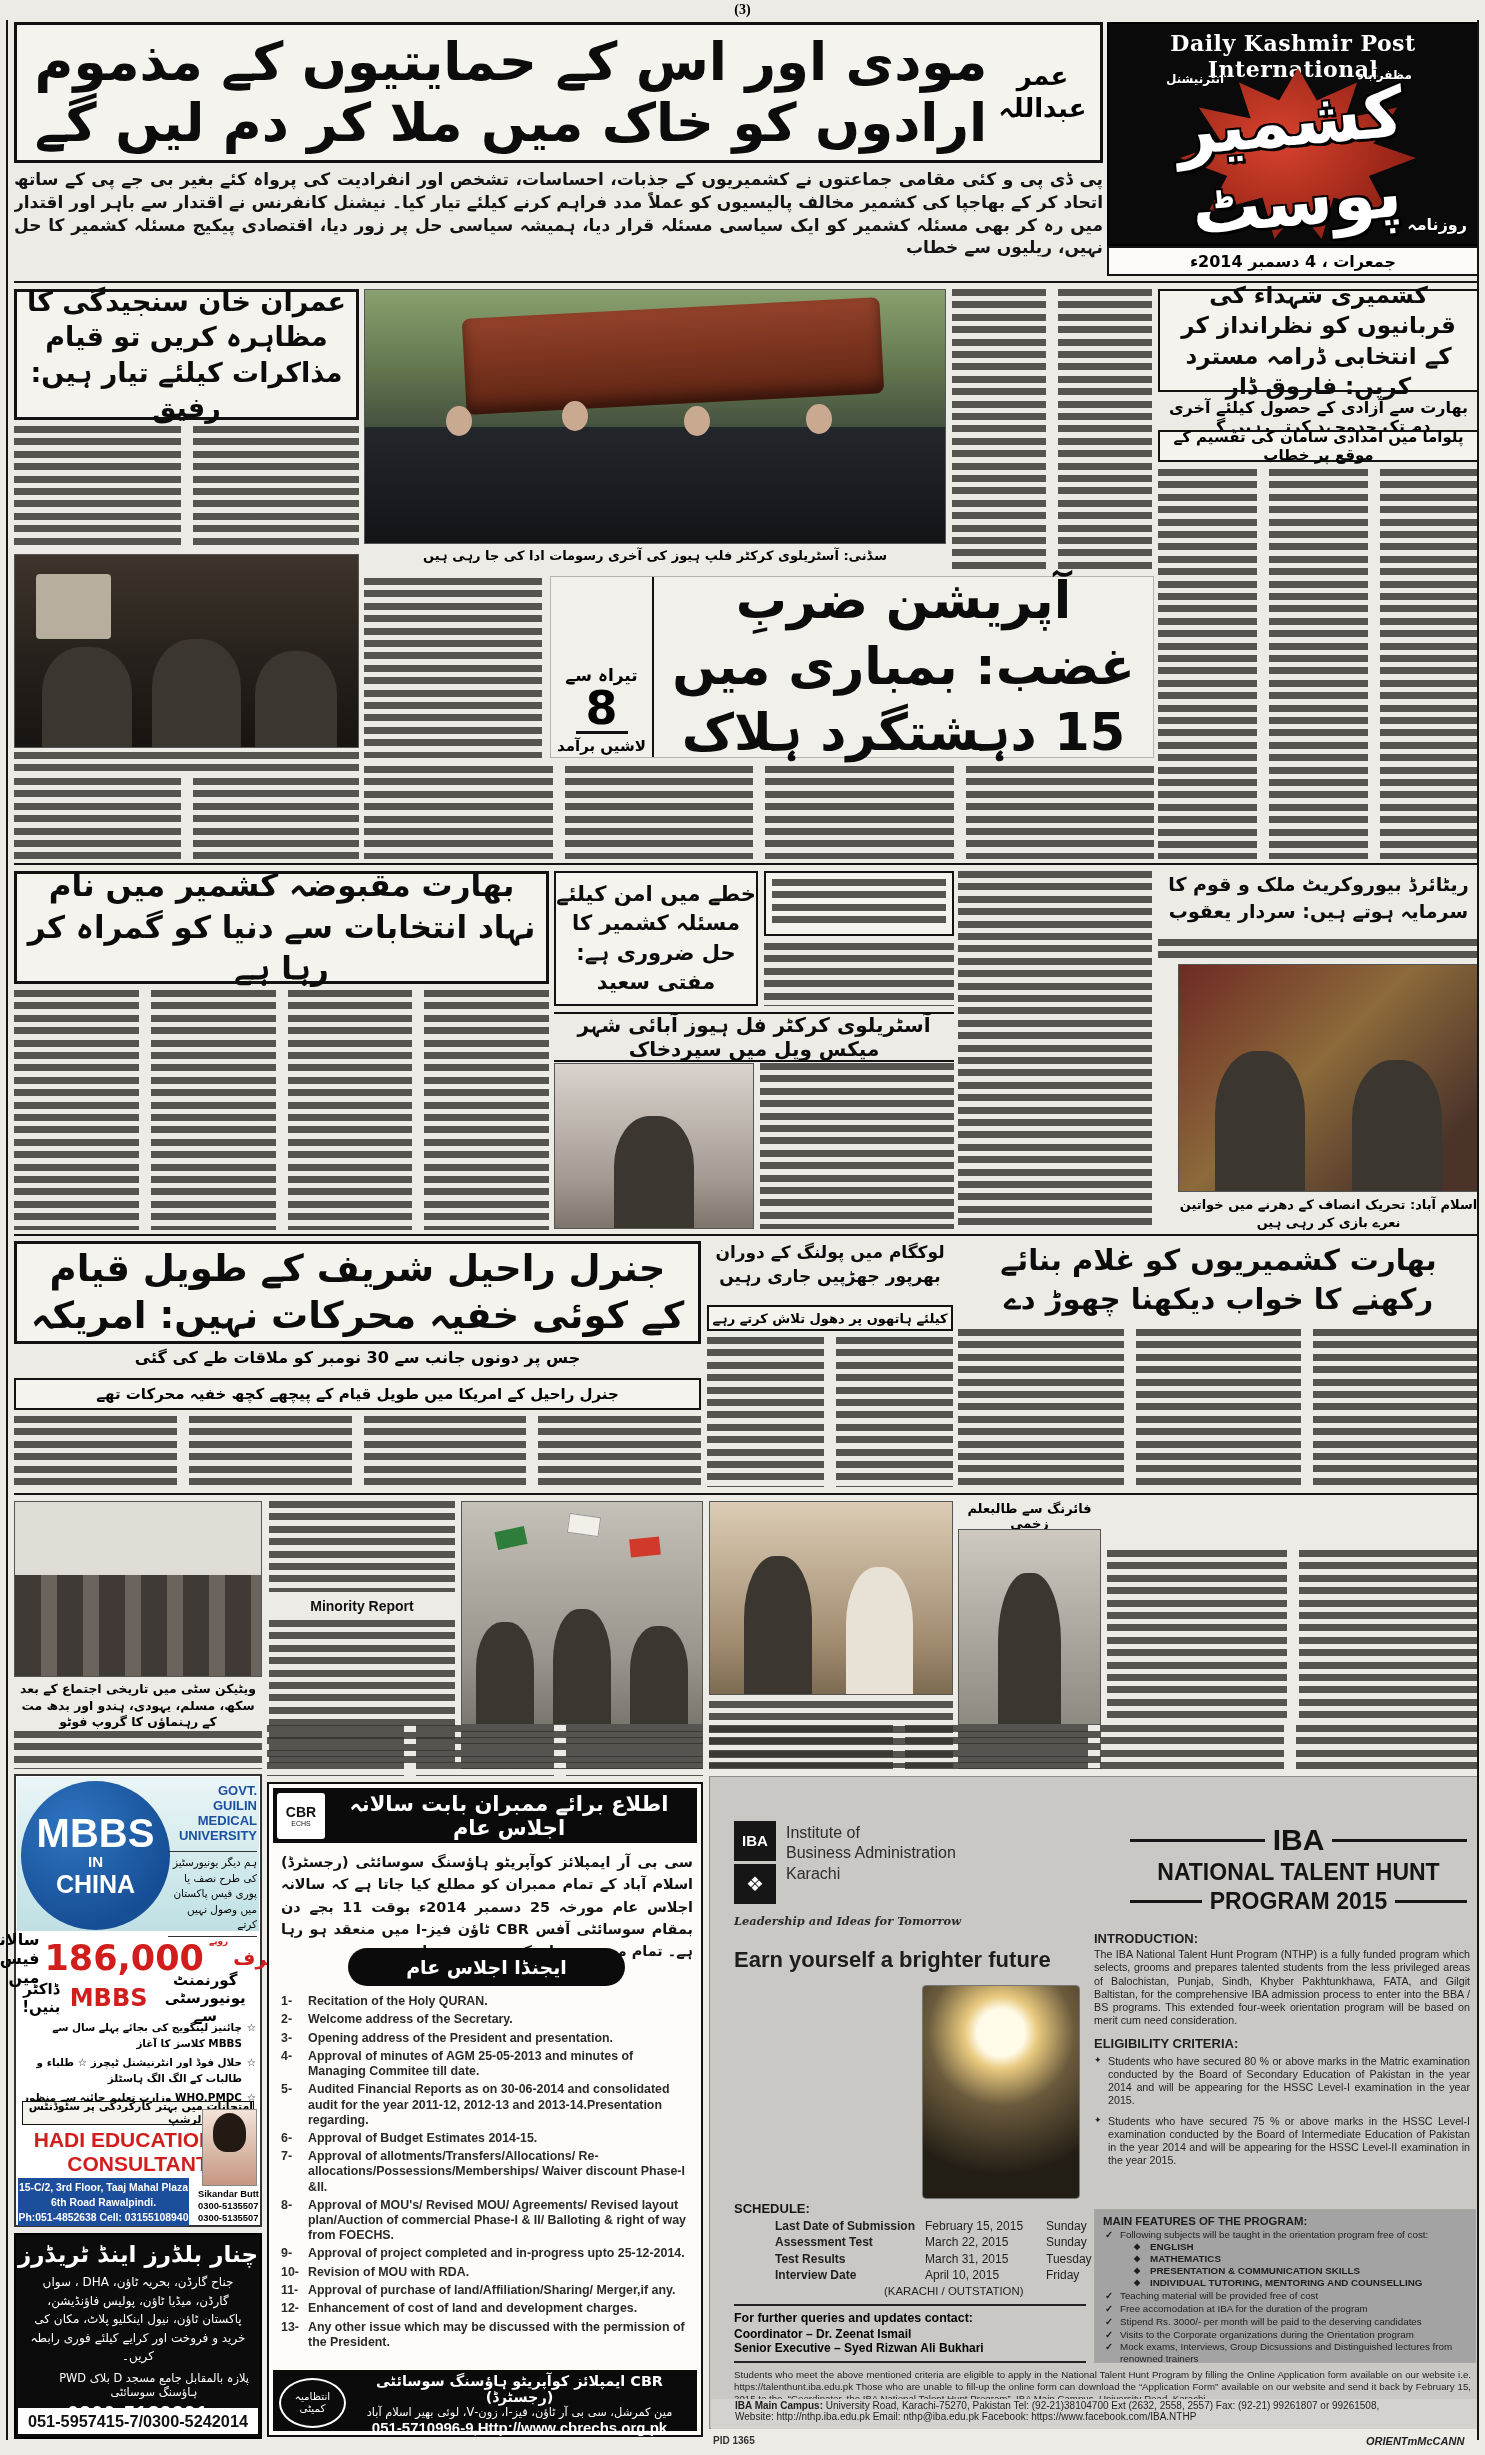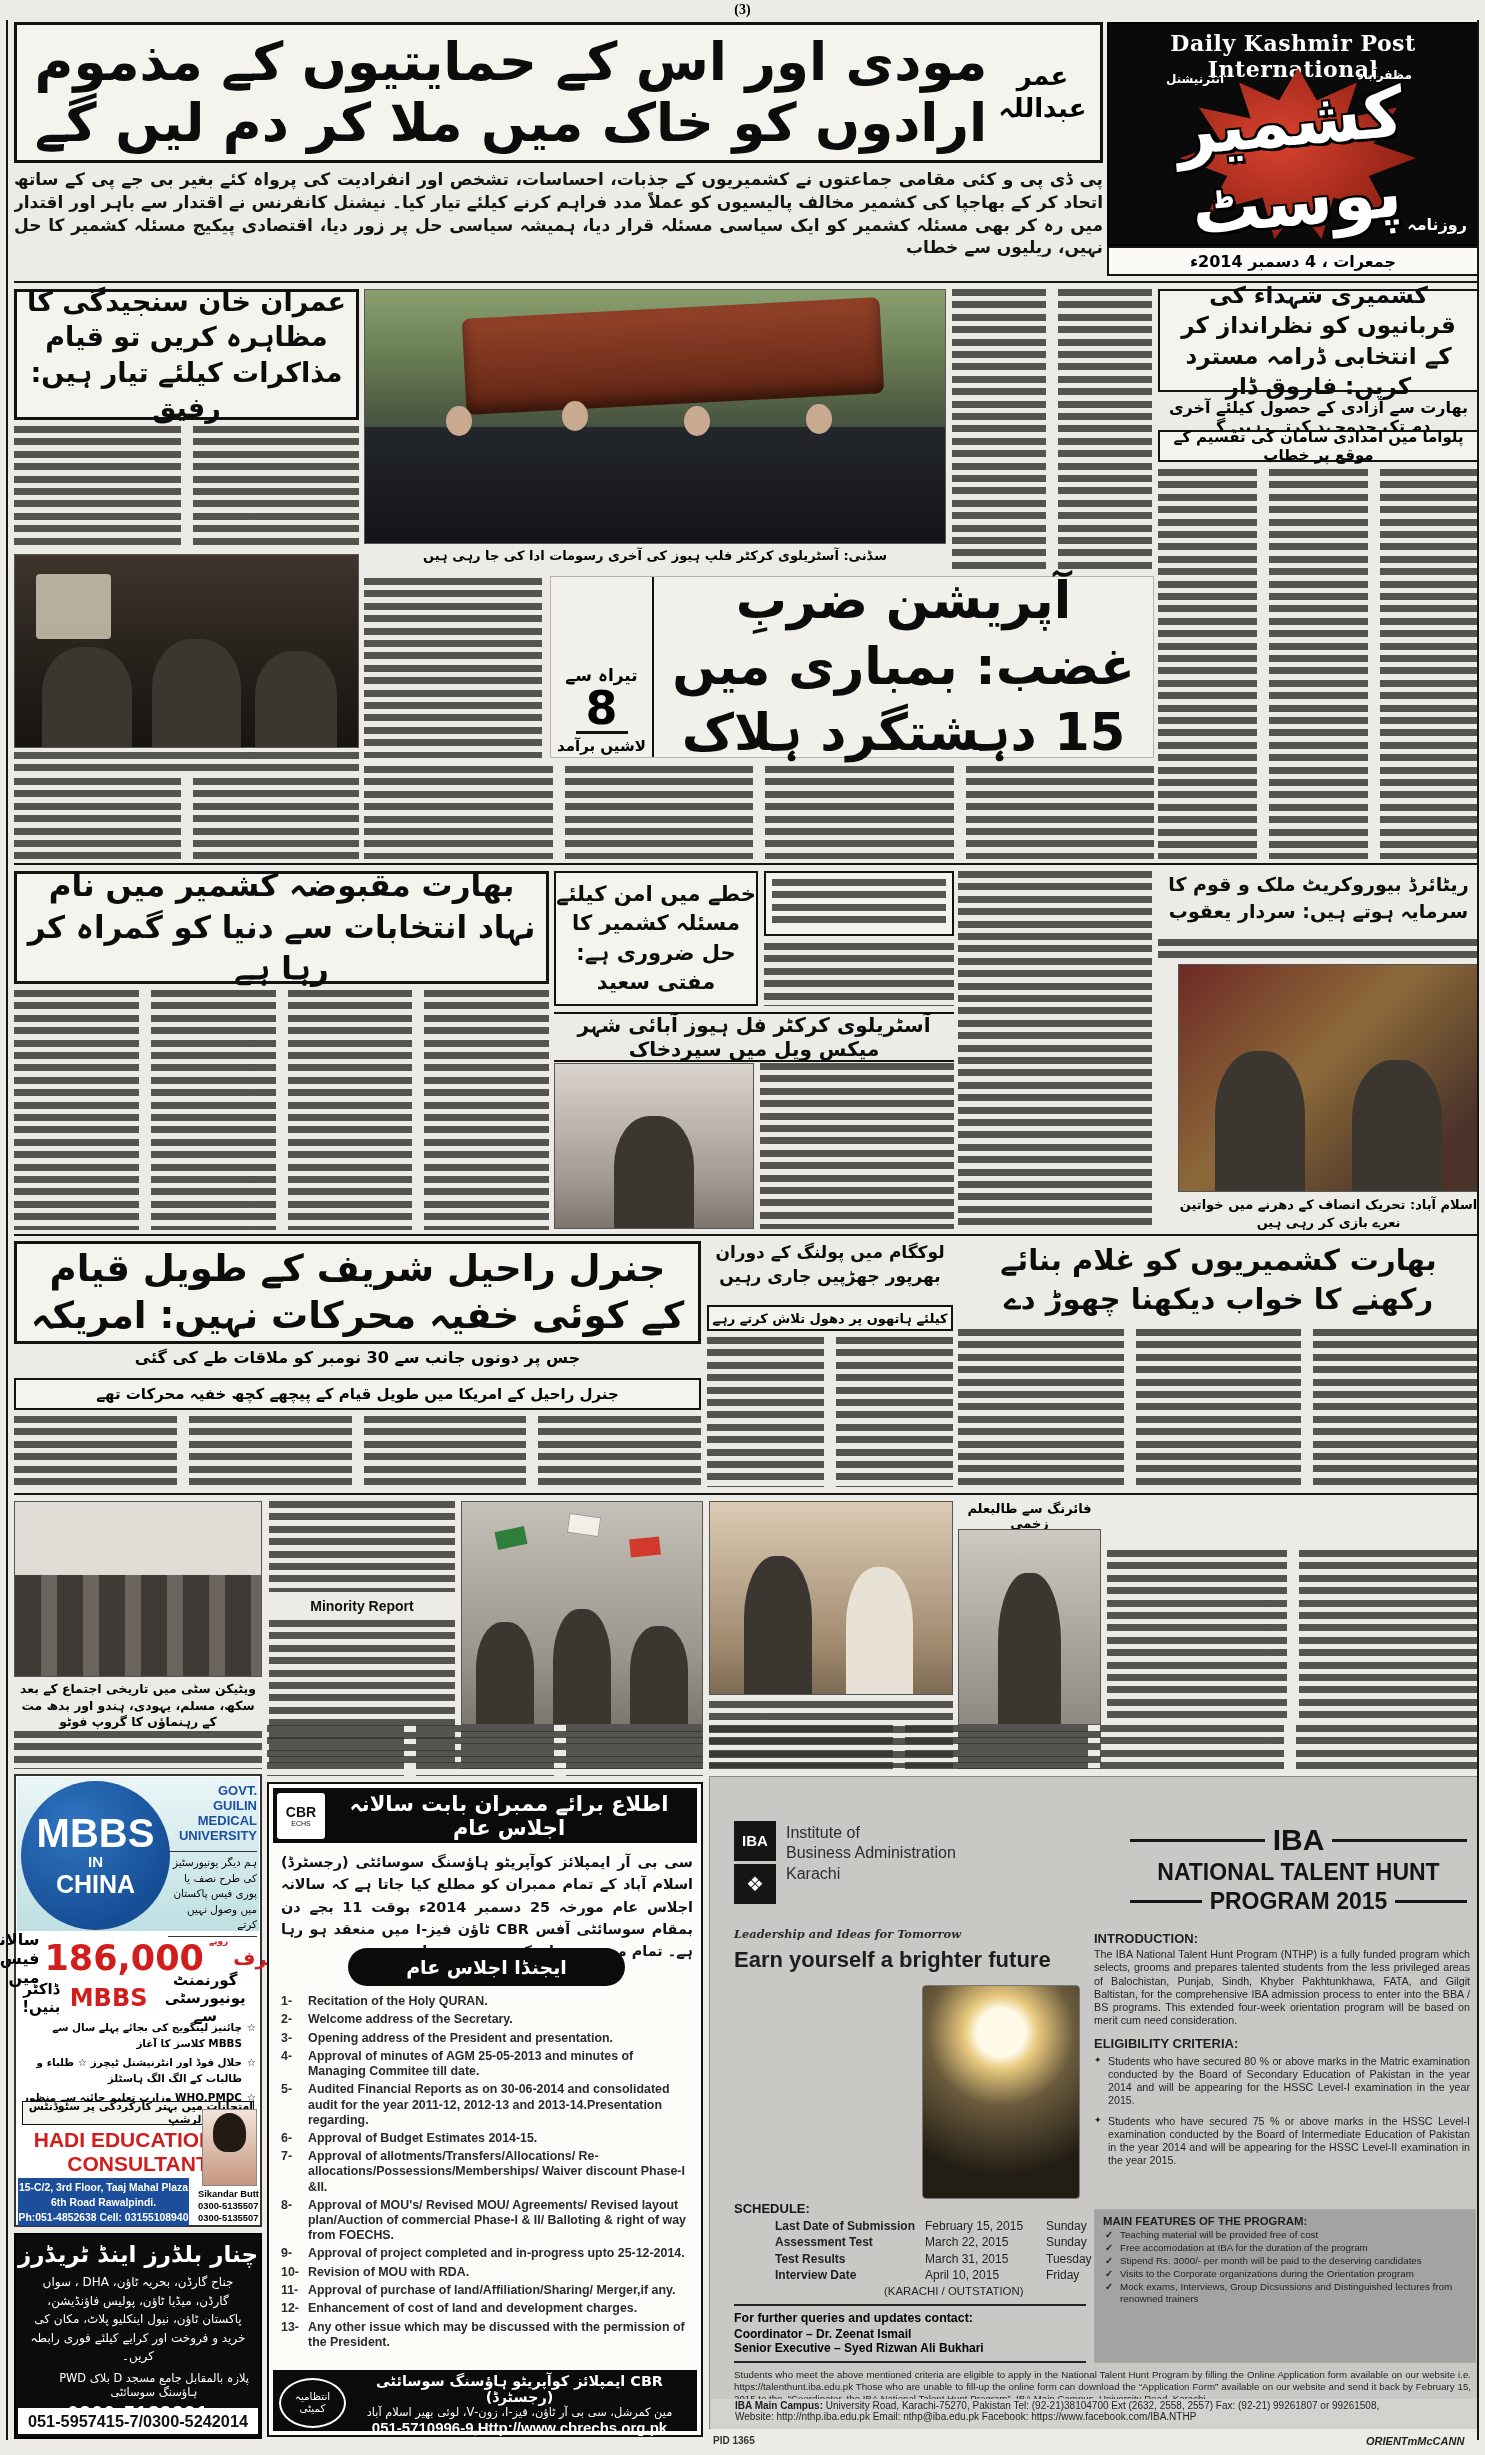--- a/index.html
+++ b/index.html
@@ -364,21 +364,21 @@
       <div>
         <div class="c b" style="width:42px;height:40px;background:#161616;color:#fff;font-size:15px;line-height:40px;margin-bottom:3px;">IBA</div>
         <div class="c" style="width:42px;height:40px;background:#161616;color:#fff;font-size:20px;line-height:40px;">❖</div>
       </div>
       <div style="color:#2d2d2d;font-size:16px;line-height:1.28;padding-top:2px;">
         <div>Institute of</div>
         <div>Business Administration</div>
         <div>Karachi</div>
       </div>
     </div>
-    <div class="abs" style="left:24px;top:150px;font-size:11.4px;font-style:italic;font-weight:bold;color:#2a2a2a;font-family:'DejaVu Serif',serif;">Leadership and Ideas for Tomorrow</div>
+    <div class="abs" style="left:24px;top:137px;font-size:11.4px;font-style:italic;font-weight:bold;color:#2a2a2a;font-family:'DejaVu Serif',serif;">Leadership and Ideas for Tomorrow</div>
 
     <div class="abs" style="left:420px;top:46px;width:337px;color:#141414;">
       <div class="dashline">
         <span class="dash"></span>
         <span class="b" style="font-size:30px;">IBA</span>
         <span class="dash"></span>
       </div>
       <div class="b c" style="font-size:23px;margin-top:2px;">NATIONAL TALENT HUNT</div>
       <div class="dashline" style="margin-top:2px;">
         <span class="dash"></span>
@@ -425,20 +425,29 @@
       <div style="border-top:2px solid #222;margin:7px 0 5px 0;"></div>
       <div class="b" style="font-size:12.4px;">For further queries and updates contact:</div>
       <div style="font-size:12px;font-weight:600;margin-top:2px;">Coordinator – Dr. Zeenat Ismail</div>
       <div style="font-size:12px;font-weight:600;">Senior Executive – Syed Rizwan Ali Bukhari</div>
       <div style="border-top:2px solid #222;margin-top:6px;"></div>
     </div>
 
     <div class="abs" style="left:384px;top:432px;width:382px;height:154px;background:#a3a3a3;border:1px solid #a8a8a4;box-sizing:border-box;padding:5px 8px;color:#1d1d1d;">
       <div class="b" style="font-size:11.4px;">MAIN FEATURES OF THE PROGRAM:</div>
       <ul class="feat" style="font-size:9.8px;line-height:1.22;margin-top:2px;">
+        <li>
+          <span>Following subjects will be taught in the orientation program free of cost:</span>
+          <ul class="subj">
+            <li>ENGLISH</li>
+            <li>MATHEMATICS</li>
+            <li>PRESENTATION &amp; COMMUNICATION SKILLS</li>
+            <li>INDIVIDUAL TUTORING, MENTORING AND COUNSELLING</li>
+          </ul>
+        </li>
         <li>Teaching material will be provided free of cost</li>
         <li>Free accomodation at IBA for the duration of the program</li>
         <li>Stipend Rs. 3000/- per month will be paid to the deserving candidates</li>
         <li>Visits to the Corporate organizations during the Orientation program</li>
         <li>Mock exams, Interviews, Group Dicsussions and Distinguished lectures from renowned trainers</li>
       </ul>
     </div>
 
     <div class="abs" style="left:24px;top:592px;width:737px;font-size:9.7px;line-height:1.25;color:#222;text-align:justify;">Students who meet the above mentioned criteria are eligible to apply in the National Talent Hunt Program by filling the Online Application form available on our website i.e. https://talenthunt.iba.edu.pk Those who are unable to fill-up the online form can download the “Application Form” available on our website and send it back by February 15, 2015 to the ,“Coordinator, the IBA National Talent Hunt Program”, IBA Main Campus, University Road, Karachi</div>
     <div class="abs" style="left:1px;top:622px;width:766px;height:30px;background:#d3d2ce;box-sizing:border-box;padding:1px 24px;color:#1c1c1c;">

